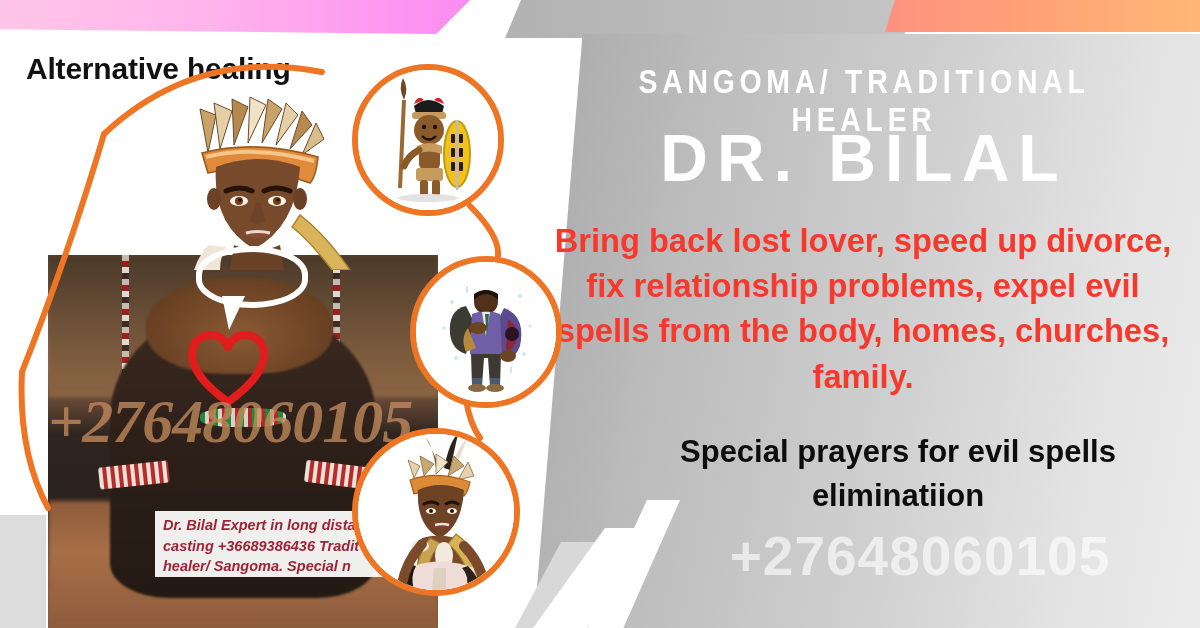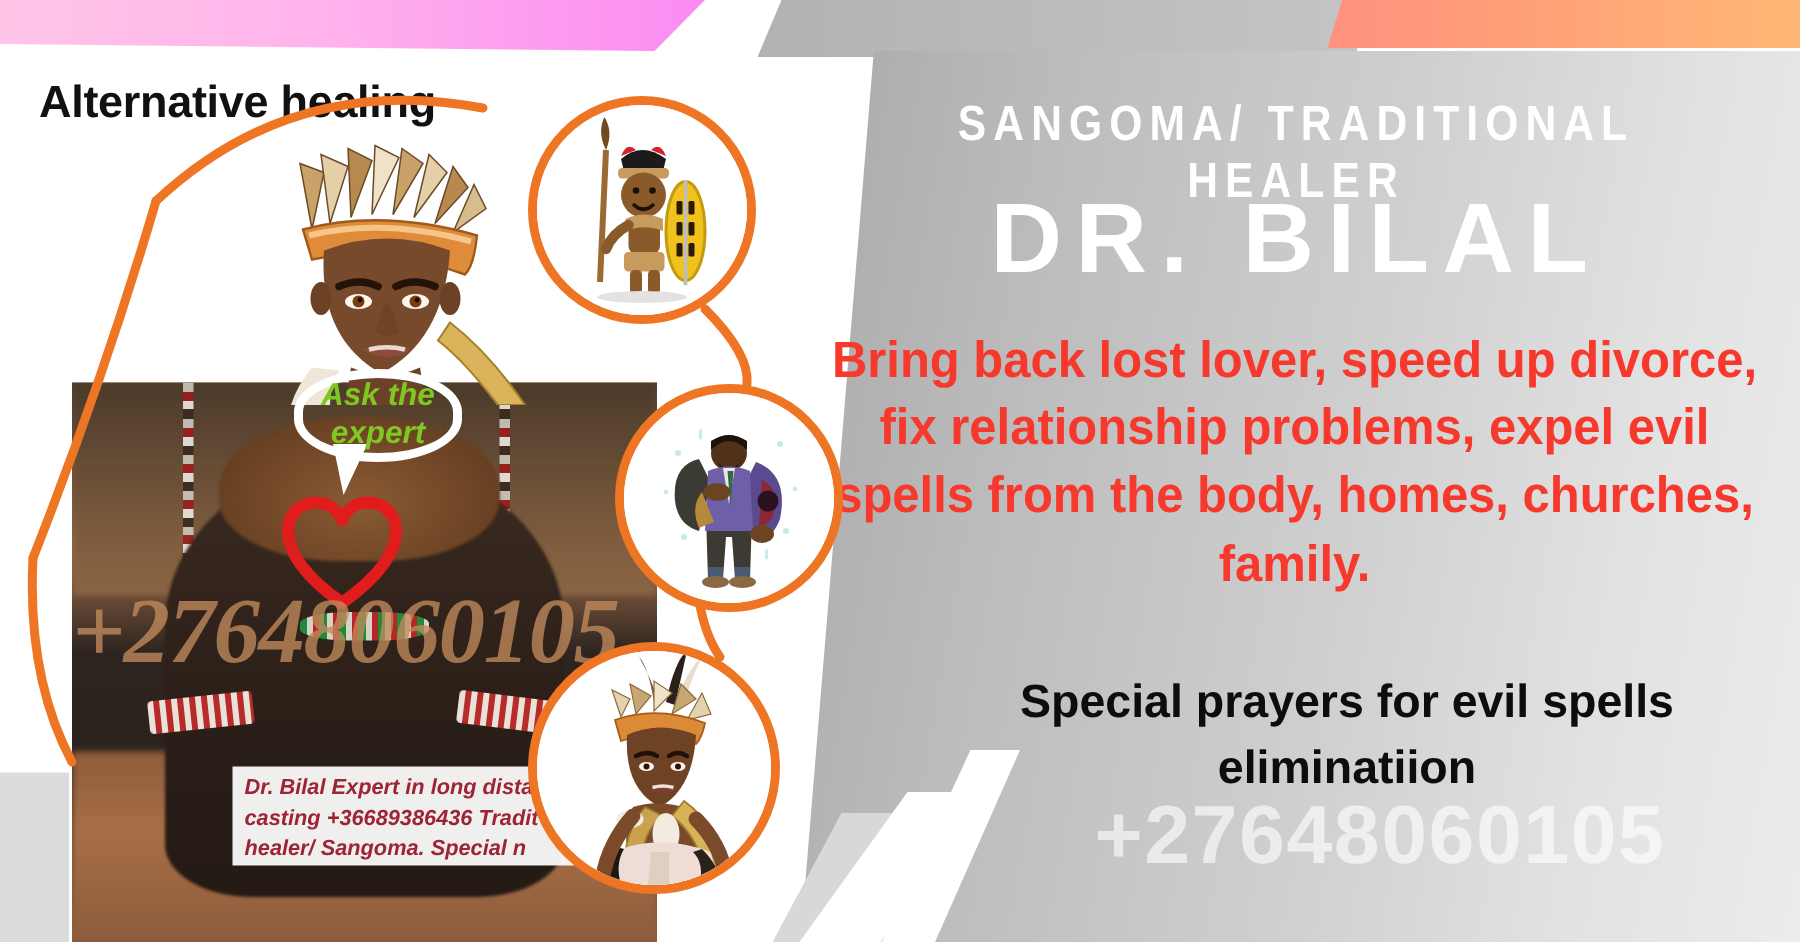--- a/index.html
+++ b/index.html
@@ -65,21 +65,21 @@
     color:#ffffff; font-weight:700; font-size:66px; letter-spacing:9px;
     line-height:1.05;
   }
   .red-copy {
     position:absolute; top:218px; left:534px; width:658px; text-align:center;
     color:#f7382c; font-weight:700; font-size:34px; line-height:1.33;
     font-family:"Liberation Sans Narrow","Liberation Sans",sans-serif;
     transform:scaleX(0.96); transform-origin:center;
   }
   .black-copy {
-    position:absolute; top:446px; left:600px; width:596px; text-align:center;
+    position:absolute; top:430px; left:600px; width:596px; text-align:center;
     color:#0d0d0d; font-weight:700; font-size:31px; line-height:1.42;
     font-family:"Liberation Sans Narrow","Liberation Sans",sans-serif;
   }
   .phone-watermark {
     position:absolute; top:524px; left:640px; width:560px; text-align:center;
     color:rgba(255,255,255,0.62); font-weight:700; font-size:55px; letter-spacing:1px;
   }
 
   
   .left-headline {
@@ -270,21 +270,20 @@
       <path d="M22 372 Q18 452 48 508"></path>
 
       <path d="M470 206 Q500 236 498 256"></path>
 
       <path d="M466 400 Q470 424 480 438"></path>
     </g>
   </svg>
 
   <div class="bubble"></div>
   <div class="bubble-tail"></div>
-  <div class="bubble-text">Ask the expert</div>
 
   <svg class="heart-outline" viewBox="0 0 84 78">
     <path d="M42 72 C14 52 6 36 6 24 C6 12 15 5 25 5 C33 5 39 10 42 17
              C45 10 51 5 59 5 C69 5 78 12 78 24 C78 36 70 52 42 72 Z" fill="none" stroke="#e01c1c" stroke-width="8" stroke-linejoin="round"></path>
   </svg>
 
   <div class="photo-phone">+27648060105</div>
 
   <div class="caption-box">
     <span>Dr. Bilal Expert in long distan</span>

